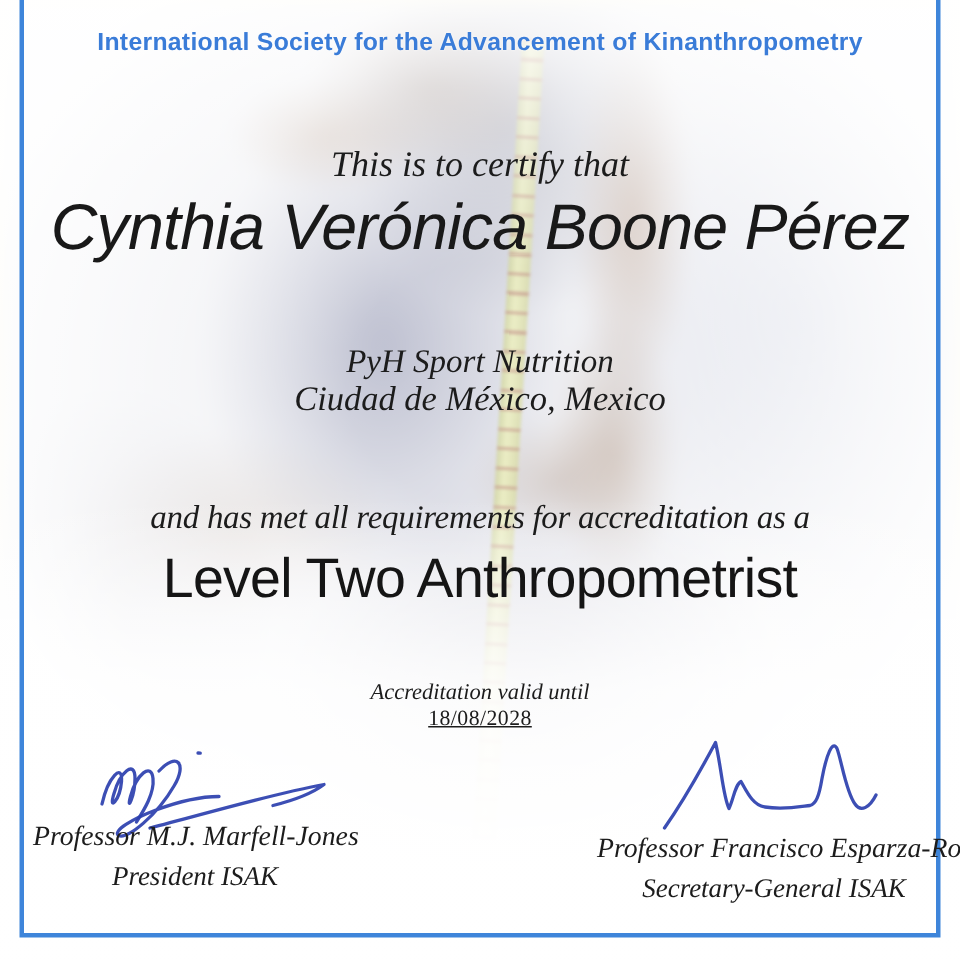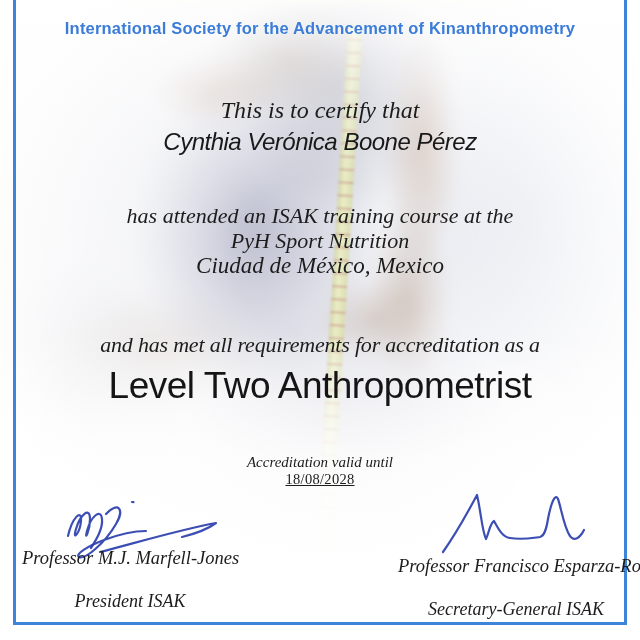--- a/index.html
+++ b/index.html
@@ -60,42 +60,42 @@
     top:19px;
     font-family:"Liberation Sans", sans-serif;
     font-weight:bold;font-size:16.5px;letter-spacing:0.2px;
     color:#3a7cd8;
     text-shadow:0 0 2px rgba(255,255,255,0.8);
   }
   .certify{top:97px;font-style:italic;font-size:24px;}
   .name{
     top:128px;
     font-family:"Liberation Sans", sans-serif;font-style:italic;
-    font-size:24px;letter-spacing:-0.5px;color:#191919;
+    font-size:43px;letter-spacing:-0.5px;color:#191919;
   }
   .course{top:203px;font-style:italic;font-size:22px;}
   .venue{top:228px;font-style:italic;font-size:22px;}
   .location{top:253px;font-style:italic;font-size:23px;}
   .dates{top:291px;font-style:italic;font-size:23px;}
   .requirements{top:332px;font-style:italic;font-size:22px;letter-spacing:-0.2px;}
   .level-title{
     top:365px;
     font-family:"Liberation Sans", sans-serif;
     font-size:37px;letter-spacing:-0.5px;color:#151515;
   }
   .level-sub{
     top:413px;
     font-family:"Liberation Sans", sans-serif;font-size:23px;color:#222;
   }
   .valid-label{top:454px;font-style:italic;font-size:15px;}
   .valid-date{top:471px;font-size:14.5px;text-decoration:underline;letter-spacing:0.3px;}
   
   .sig-block{position:absolute;text-align:center;}
   .sig-block .sig-name{font-style:italic;font-size:18.5px;white-space:nowrap;}
-  .sig-block .sig-role{font-style:italic;font-size:18px;margin-top:22px;white-space:nowrap;}
+  .sig-block .sig-role{font-style:italic;font-size:18px;margin-top:5px;white-space:nowrap;}
   .sig-left{left:22px;top:548px;width:216px;}
   .sig-right{left:398px;top:556px;width:236px;}
   .sig-svg{position:absolute;}
   .sig-svg.left{left:58px;top:490px;width:168px;height:72px;}
   .sig-svg.right{left:437px;top:486px;width:152px;height:70px;}
   .sig-svg path{fill:none;stroke:#2b3fae;stroke-width:2.2;stroke-linecap:round;stroke-linejoin:round;opacity:0.92;}
 </style>
 </head>
 <body>
 
@@ -107,21 +107,20 @@
   <div class="frame"></div>
 
   <div class="content">
 
     <div class="line org">International Society for the Advancement of Kinanthropometry</div>
 
     <div class="line certify">This is to certify that</div>
 
     <div class="line name">Cynthia Verónica Boone Pérez</div>
 
-    <div class="line course">has attended an ISAK training course at the</div>
 
     <div class="line venue">PyH Sport Nutrition</div>
 
     <div class="line location">Ciudad de México, Mexico</div>
 
 
     <div class="line requirements">and has met all requirements for accreditation as a</div>
 
     <div class="line level-title">Level Two Anthropometrist</div>
 

